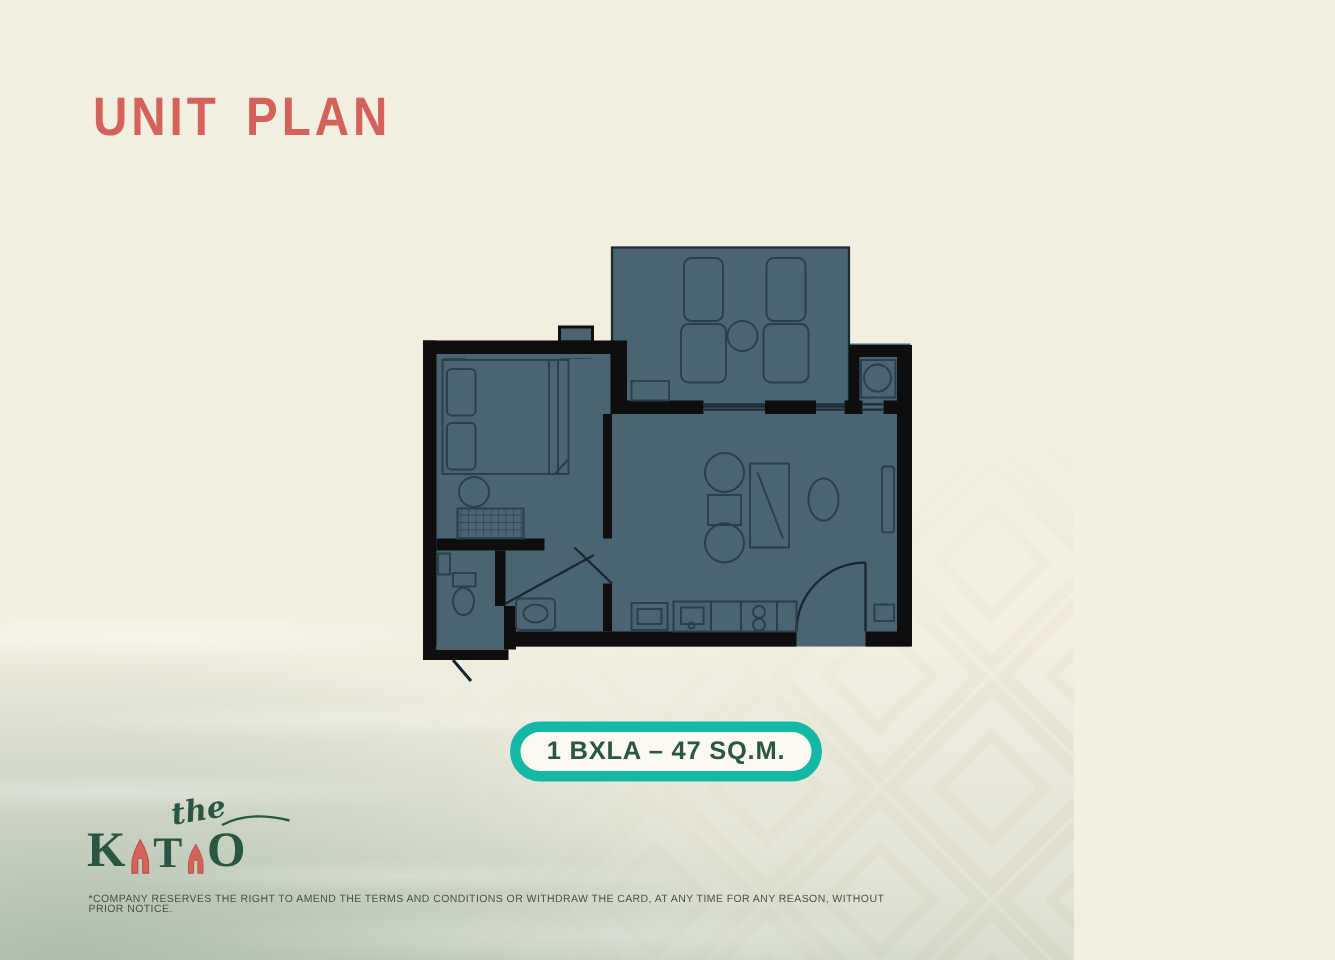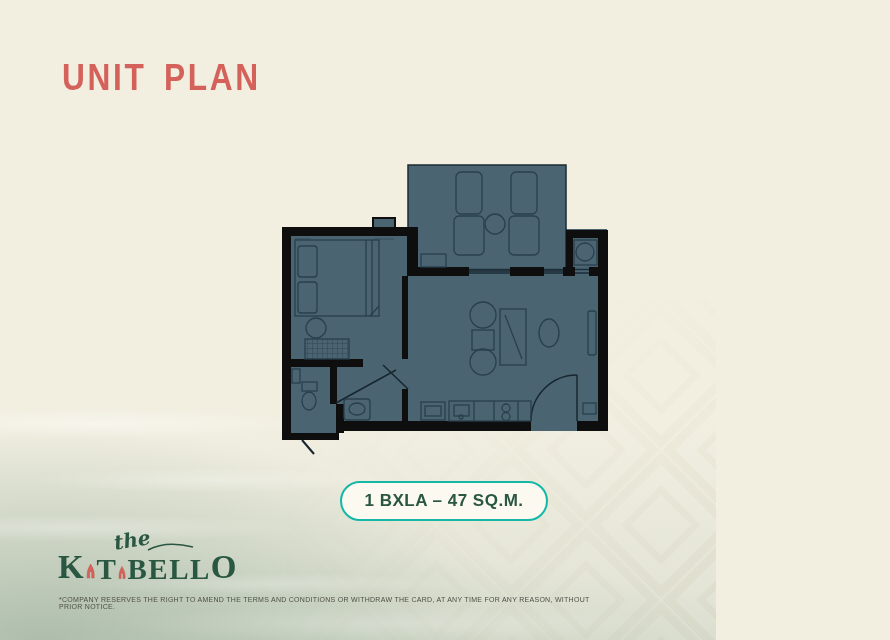--- a/index.html
+++ b/index.html
@@ -21,21 +21,21 @@
   .pattern{position:absolute;right:0;bottom:0;width:430px;height:340px;pointer-events:none;}
 
   .title{position:absolute;left:62px;top:57px;margin:0;color:#d4625b;
          font:bold 36px "Liberation Sans",sans-serif;letter-spacing:3px;word-spacing:7px;
          transform:scaleX(.88);transform-origin:left top;}
 
   .plan{position:absolute;left:282px;top:163px;width:328px;height:292px;overflow:visible;}
   .fl{fill:#4b6472;}
 
   .badge{position:absolute;left:340px;top:481px;width:208px;height:40px;box-sizing:border-box;
-         border:2px solid #14b8a6;border-radius:21px;background:#fcf9f0;
+         border:7px solid #14b8a6;border-radius:21px;background:#fcf9f0;
          display:flex;align-items:center;justify-content:center;}
   .badge span{font:bold 17px "Liberation Sans",sans-serif;color:#2a5741;letter-spacing:.5px;}
 
   .brand{position:absolute;left:58px;top:528px;width:180px;}
   .brand-the-row{position:relative;height:23px;margin-left:56px;width:90px;}
   .brand-the{font-family:"DejaVu Serif",serif;font-style:italic;font-weight:700;font-size:20px;
              color:#2a5741;display:inline-block;transform:rotate(-9deg);}
   .swash{position:absolute;left:33px;top:13px;}
   .brand-word{display:flex;align-items:flex-end;color:#2a5741;line-height:1;
               font-family:"Liberation Serif",serif;font-weight:700;letter-spacing:1.5px;}
@@ -208,19 +208,18 @@
     </div>
     <div class="brand-word">
       <span class="lk">K</span>
       <svg class="aicon" viewBox="0 0 16 26">
         <path d="M8 1 C10.5 5.5 14 11.5 14 18.5 L14 25 L9.8 25 L9.8 15.5 C9.8 14.8 9.2 14.3 8 14.3 C6.8 14.3 6.2 14.8 6.2 15.5 L6.2 25 L2 25 L2 18.5 C2 11.5 5.5 5.5 8 1 Z" fill="#d5625b" stroke="#bb4f44" stroke-width="0.8"></path>
       </svg>
       <span>T</span>
       <svg class="aicon a2" viewBox="0 0 16 26">
         <path d="M8 1 C10.5 5.5 14 11.5 14 18.5 L14 25 L9.8 25 L9.8 15.5 C9.8 14.8 9.2 14.3 8 14.3 C6.8 14.3 6.2 14.8 6.2 15.5 L6.2 25 L2 25 L2 18.5 C2 11.5 5.5 5.5 8 1 Z" fill="#d5625b" stroke="#bb4f44" stroke-width="0.8"></path>
       </svg>
-      <span>BELL</span>
       <span class="lo">O</span>
     </div>
   </div>
 
   <p class="disclaimer">*COMPANY RESERVES THE RIGHT TO AMEND THE TERMS AND CONDITIONS OR WITHDRAW THE CARD, AT ANY TIME FOR ANY REASON, WITHOUT PRIOR NOTICE.</p>
 </div>
 
 </body></html>

